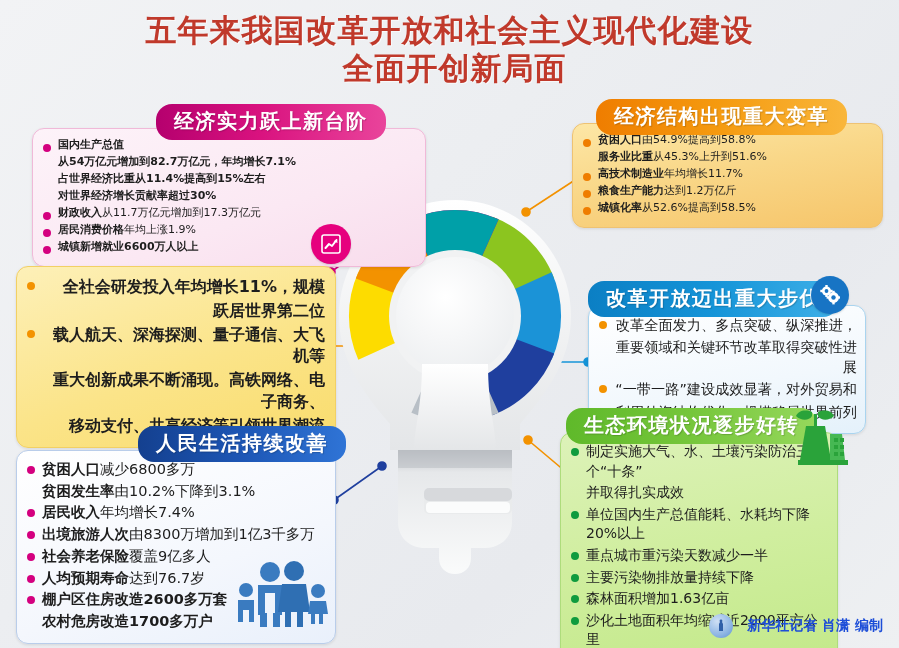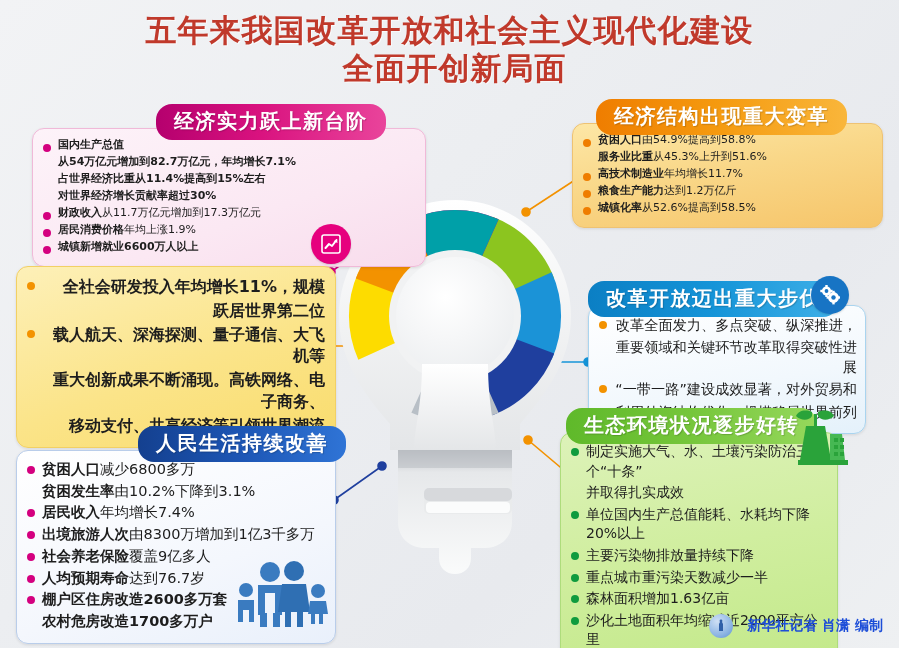--- a/index.html
+++ b/index.html
@@ -276,22 +276,22 @@
     </div>
   </div>
 
   <div class="panel gr" id="p-ecology">
     <div class="pill">生态环境状况逐步好转</div>
     <div class="body">
       <ul class="items">
           <li><span class="dot"></span><span class="">制定实施大气、水、土壤污染防治三个“十条”</span></li>
           <li style="padding-left: 15px; text-indent: 0px;"><span class="">并取得扎实成效</span></li>
           <li><span class="dot"></span><span class="">单位国内生产总值能耗、水耗均下降20%以上</span></li>
+          <li><span class="dot"></span><span class="">重点城市重污染天数减少一半</span></li>
           <li><span class="dot"></span><span class="">主要污染物排放量持续下降</span></li>
-          <li><span class="dot"></span><span class="">重点城市重污染天数减少一半</span></li>
           <li><span class="dot"></span><span class="">森林面积增加1.63亿亩</span></li>
           <li><span class="dot"></span><span class="">沙化土地面积年均缩减近2000平方公里</span></li>
         </ul>
     </div>
   </div>
 
   <div class="badge" id="badge-chart">
     <svg width="24" height="24" viewBox="0 0 24 24">
       <rect x="3" y="3" width="18" height="18" rx="2" fill="none" stroke="#fff" stroke-width="1.6"></rect>
       <polyline points="6.5,16 10,12 13,14 17.5,8" fill="none" stroke="#fff" stroke-width="2" stroke-linecap="round" stroke-linejoin="round"></polyline>

